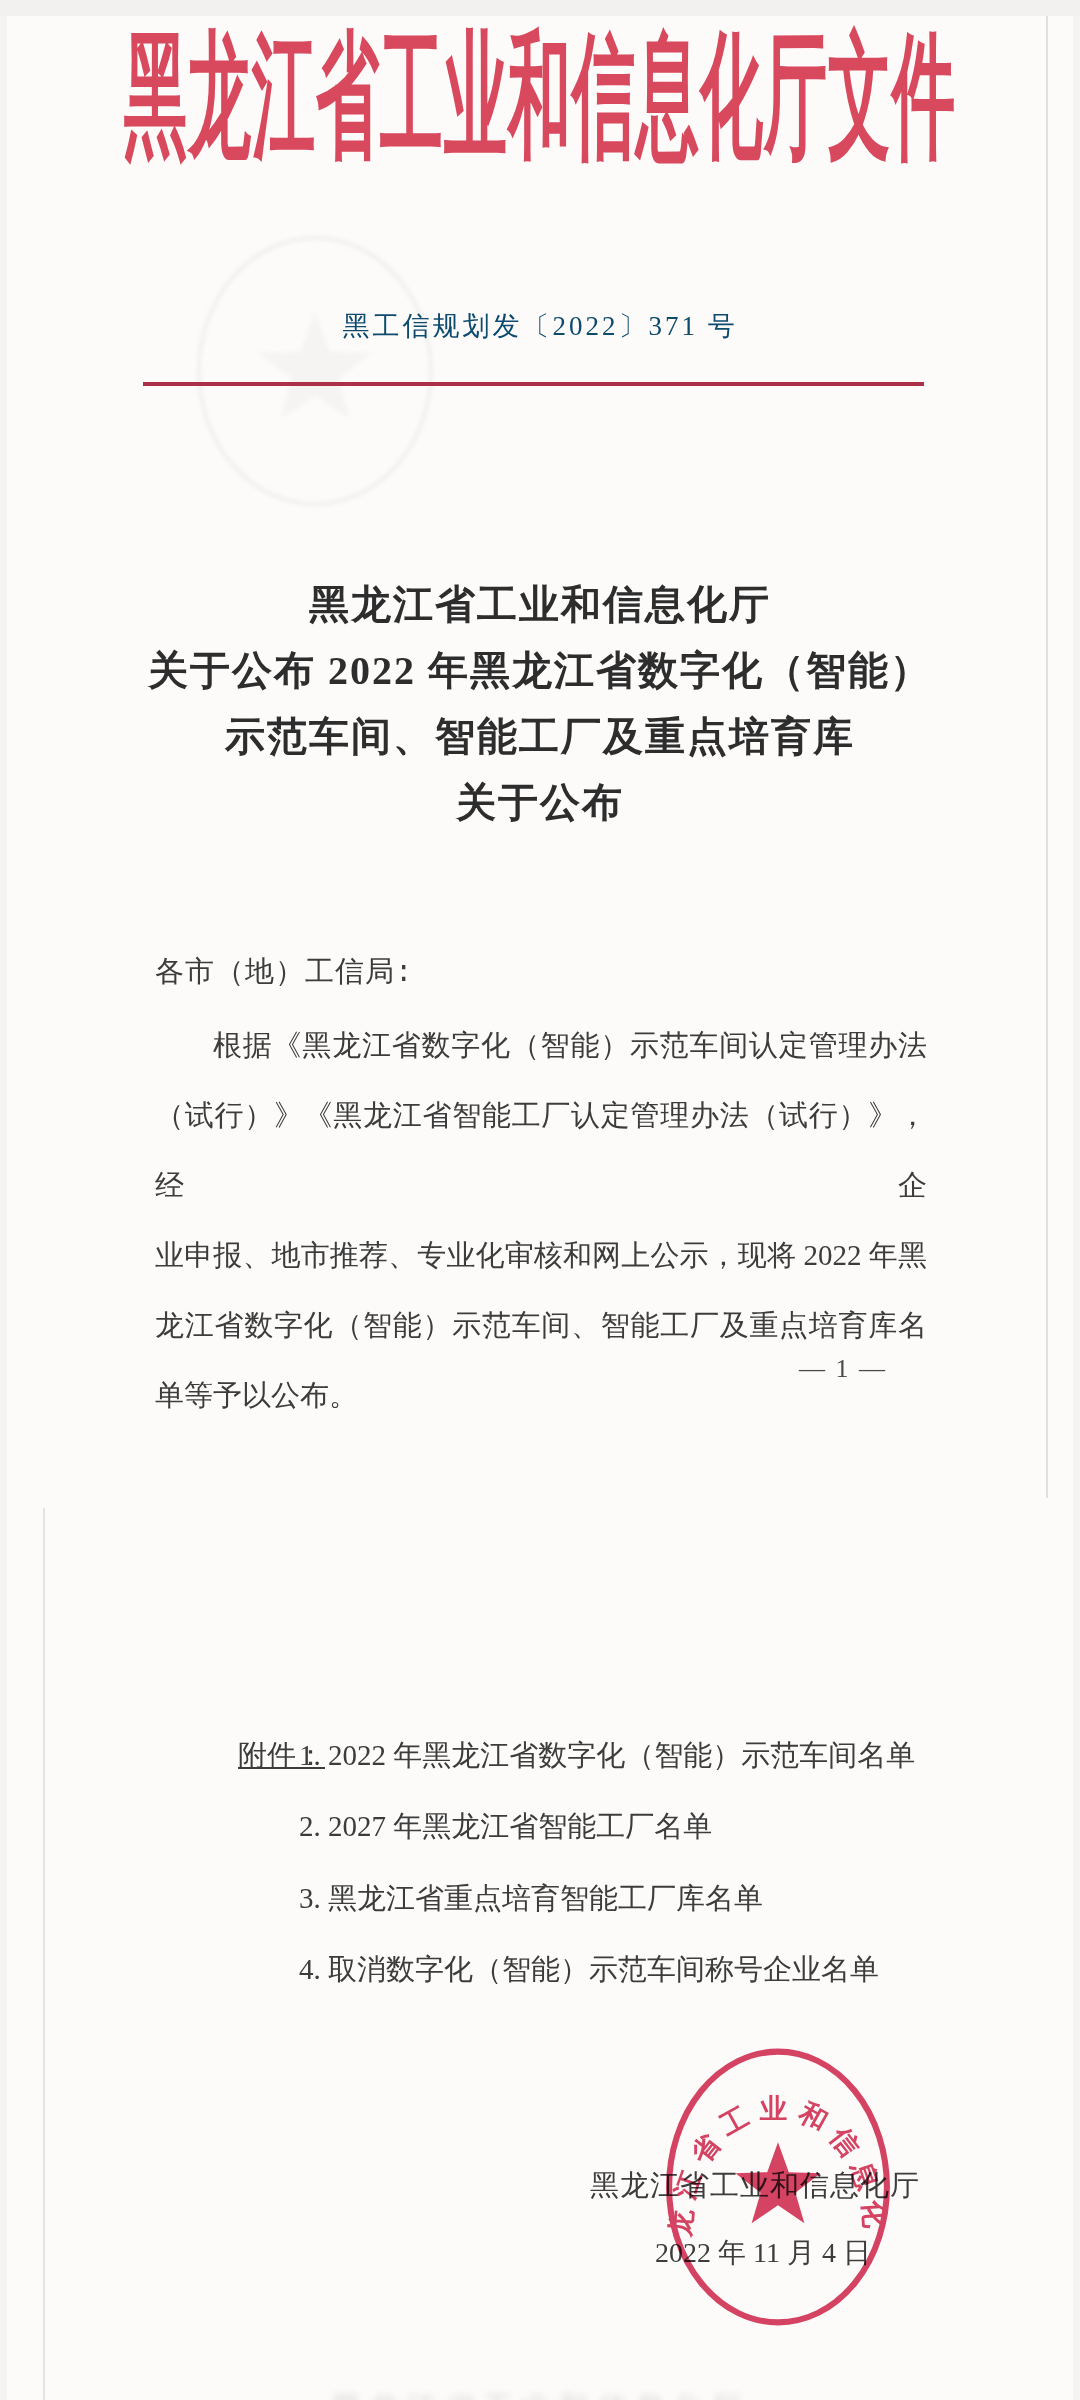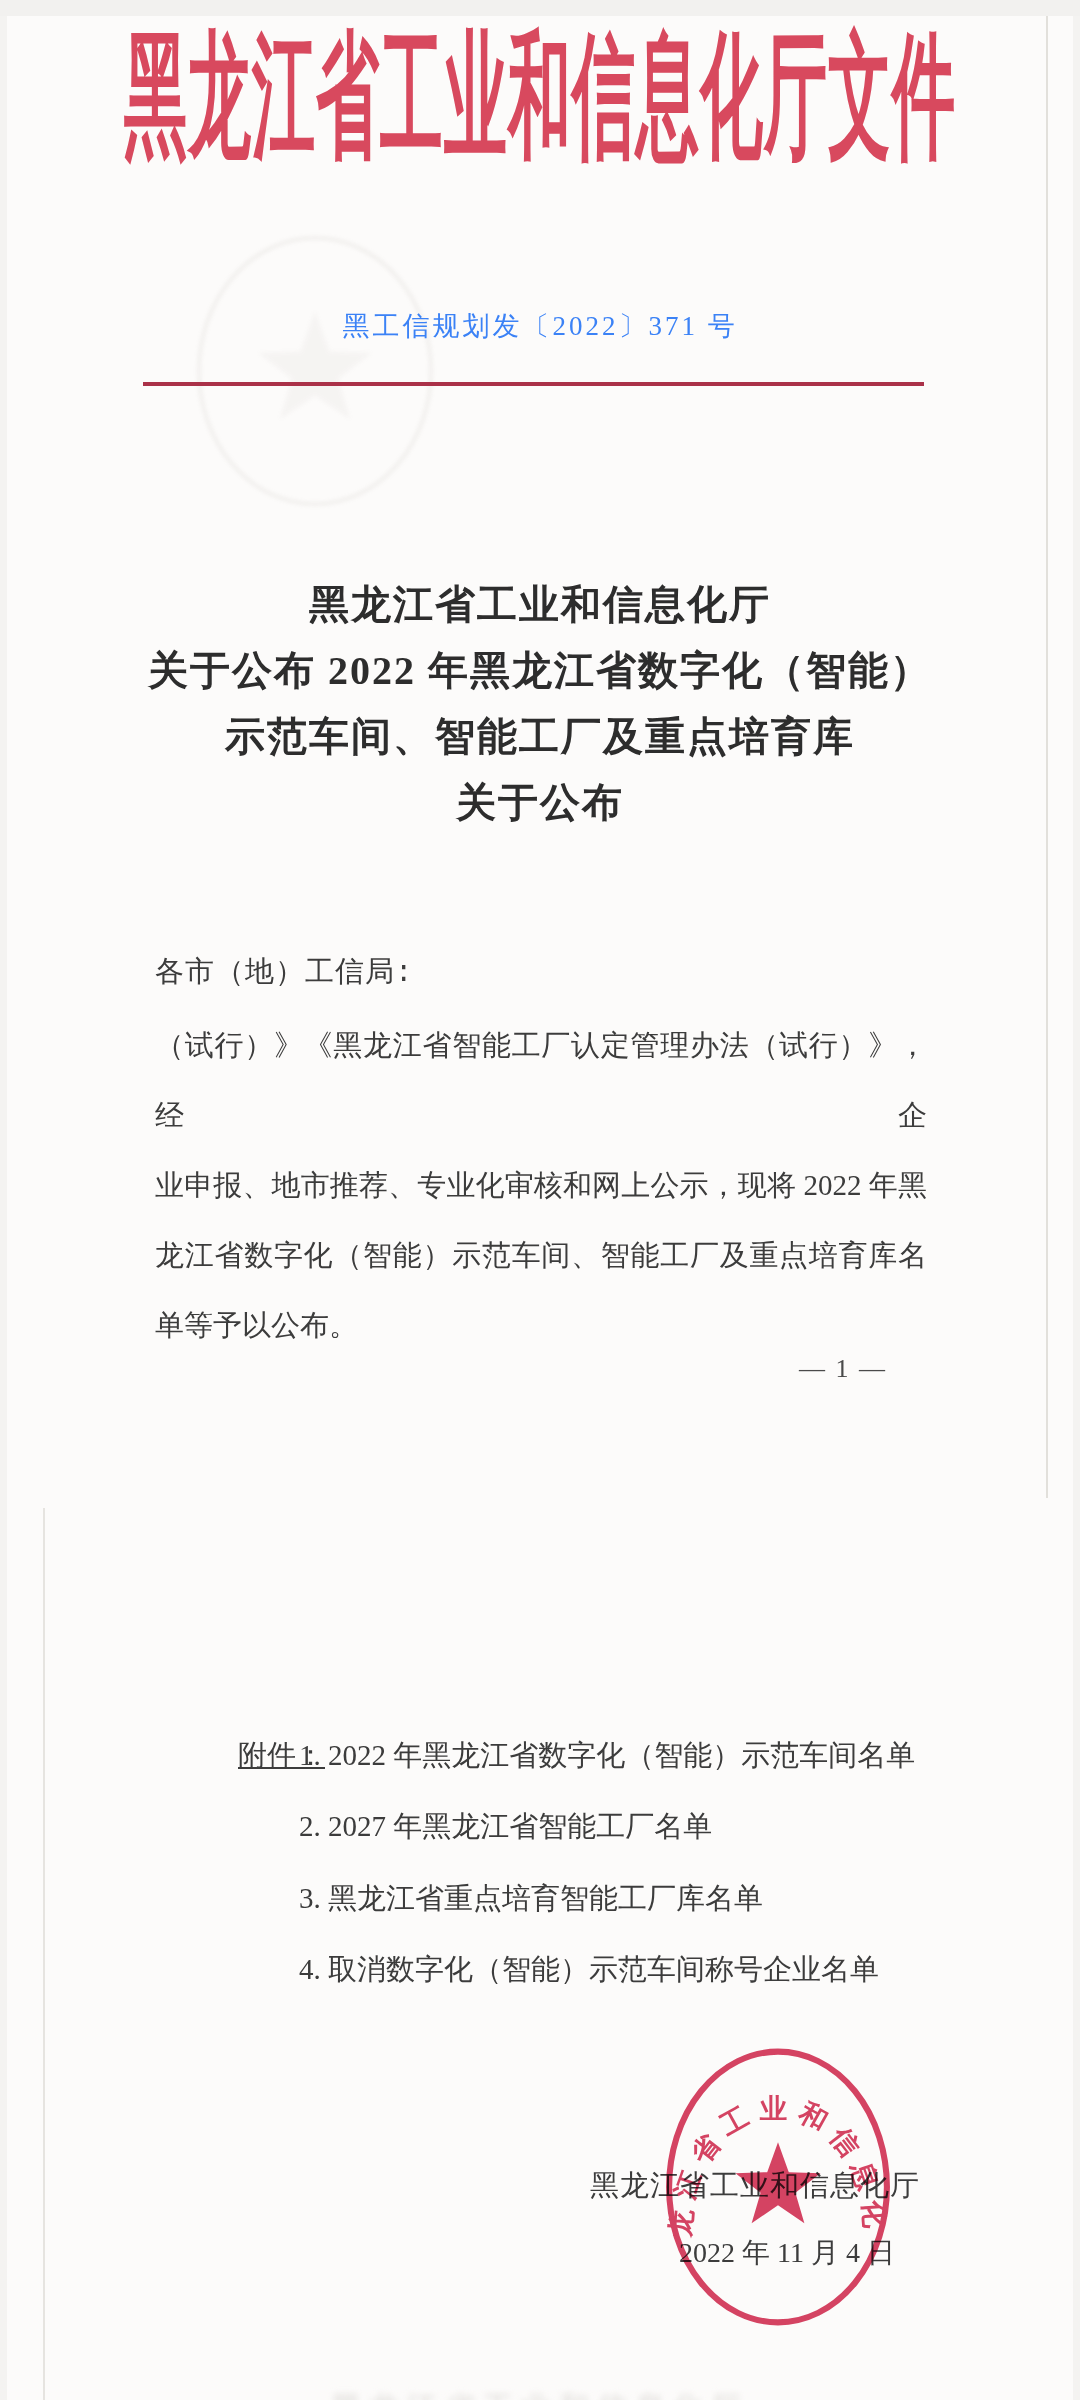--- a/index.html
+++ b/index.html
@@ -21,21 +21,21 @@
     transform:scaleY(2.18);transform-origin:center top;
     white-space:nowrap;
   }
 
   
   .watermark{position:absolute;left:194px;top:216px;width:242px;height:278px;filter:blur(2px);opacity:.55;}
 
   
   .doc-number{
     position:absolute;top:292px;left:0;width:100%;
-    text-align:center;font-size:27px;color:#3b82f6;letter-spacing:3px;
+    text-align:center;font-size:27px;color:#0c4a6e;letter-spacing:3px;
   }
 
   .red-rule{position:absolute;left:143px;top:366px;width:781px;height:4px;background:#aa3148;}
 
   
   .title-block{
     position:absolute;top:556px;left:0;width:100%;
     text-align:center;font-weight:bold;color:#2d2d2d;
     font-size:40px;line-height:66px;letter-spacing:2px;
   }
@@ -55,21 +55,21 @@
   
   .attach-label{position:absolute;left:238px;top:1720px;font-size:29px;text-decoration:underline;}
   .attach-item{position:absolute;left:299px;font-size:29px;white-space:nowrap;}
   .attach-1{top:1720px;font-family:Liberation Serif, serif;}
   .attach-2{top:1791px;}
   .attach-3{top:1863px;}
   .attach-4{top:1934px;}
 
   
   .issuer{position:absolute;right:160px;top:2150px;font-size:29px;letter-spacing:1px;}
-  .issue-date{position:absolute;left:655px;top:2218px;width:240px;text-align:right;font-size:28px;}
+  .issue-date{position:absolute;left:655px;top:2218px;width:240px;text-align:left;font-size:28px;}
 
   
   .seal{position:absolute;left:664px;top:2028px;width:228px;height:286px;mix-blend-mode:multiply;opacity:.93;}
 
   
   .ghost-footer{
     position:absolute;left:300px;top:2372px;width:480px;text-align:center;
     font-size:30px;color:#dbd9d5;letter-spacing:8px;filter:blur(3px);white-space:nowrap;
   }
 </style>
@@ -95,20 +95,21 @@
   <div class="title-block">
     <div class="title-line">黑龙江省工业和信息化厅</div>
     <div class="title-line">关于公布 2022 年黑龙江省数字化（智能）</div>
     <div class="title-line">示范车间、智能工厂及重点培育库</div>
     <div class="title-line">关于公布</div>
   </div>
 
   <div class="salutation">各市（地）工信局:</div>
 
   <div class="paragraph">
+    <div class="line fill indent">根据《黑龙江省数字化（智能）示范车间认定管理办法</div>
     <div class="line fill">（试行）》《黑龙江省智能工厂认定管理办法（试行）》，经企</div>
     <div class="line fill">业申报、地市推荐、专业化审核和网上公示，现将 2022 年黑</div>
     <div class="line fill">龙江省数字化（智能）示范车间、智能工厂及重点培育库名</div>
     <div class="line">单等予以公布。</div>
   </div>
 
   <div class="page-number">— 1 —</div>
 
   <div class="scanline-right"></div>
   <div class="scanline-left"></div>

